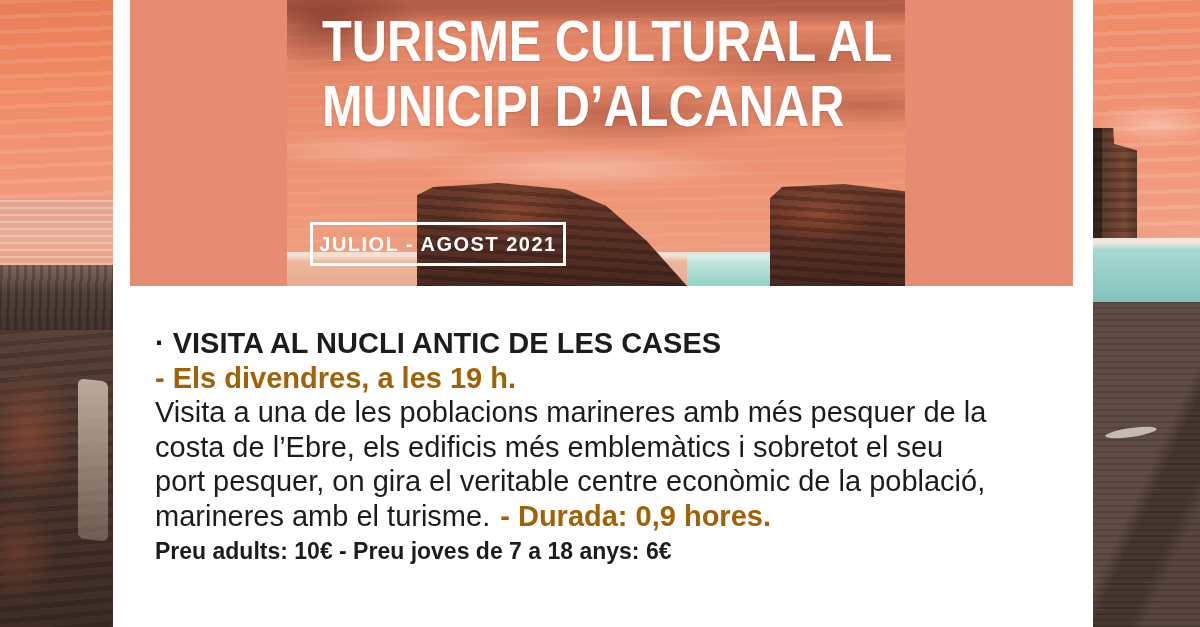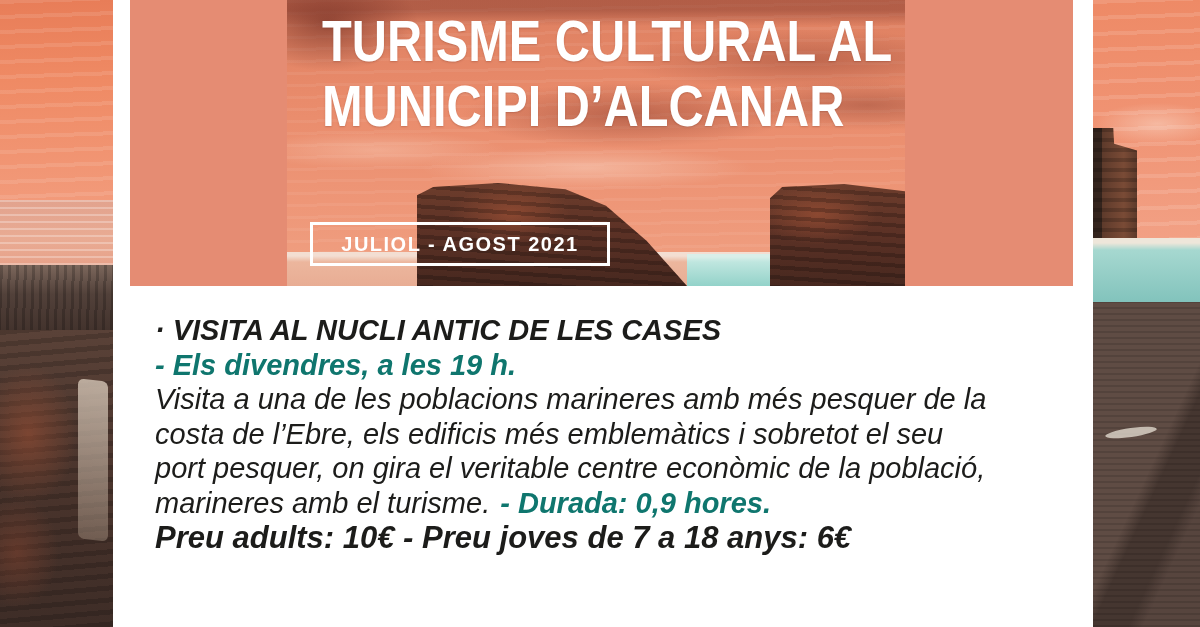--- a/index.html
+++ b/index.html
@@ -87,31 +87,31 @@
   .rock-left { left:130px; top:183px; width:270px; height:103px;
     clip-path:polygon(0 12%, 6% 4%, 30% 0%, 55% 6%, 70% 22%, 85% 56%, 100% 100%, 0 100%); }
   .rock-right { left:483px; top:184px; width:135px; height:102px;
     clip-path:polygon(0 14%, 9% 3%, 55% 0%, 100% 7%, 100% 100%, 0 100%); }
 
   .hero-title { left:322px; top:8px; color:#ffffff; font-weight:700;
     font-size:58px; line-height:65px; letter-spacing:0px; white-space:nowrap;
     transform:scaleX(.84); transform-origin:0 0;
     text-shadow:0 1px 2px rgba(90,35,25,.25); }
 
-  .date-badge { left:310px; top:222px; width:300px; height:44px;
+  .date-badge { left:310px; top:222px; width:256px; height:44px;
     border:3px solid #ffffff; color:#ffffff; font-weight:700;
     font-size:20px; letter-spacing:1.5px; white-space:nowrap;
     display:flex; align-items:center; justify-content:center; }
 
   
-  .content { left:155px; top:313px; width:930px;font-style:italic; }
+  .content { left:155px; top:326px; width:930px; }
   .line { font-size:29px; line-height:34.6px; color:#1c1c1a; white-space:nowrap; }
   .b { font-weight:700; }
-  .red { color:#0f766e; font-weight:700; }
-  .price { font-size:31px; }
+  .red { color:#a16207; font-weight:700; }
+  .price { font-size:23px; }
   .dur { padding-left:10px; }
 </style>
 </head>
 <body>
 
 <div class="abs bg-strip bg-left">
   <div class="abs bgl-sky"></div>
   <div class="abs bgl-sea"></div>
   <div class="abs bgl-shore"></div>
   <div class="abs bgl-cliff"></div>

